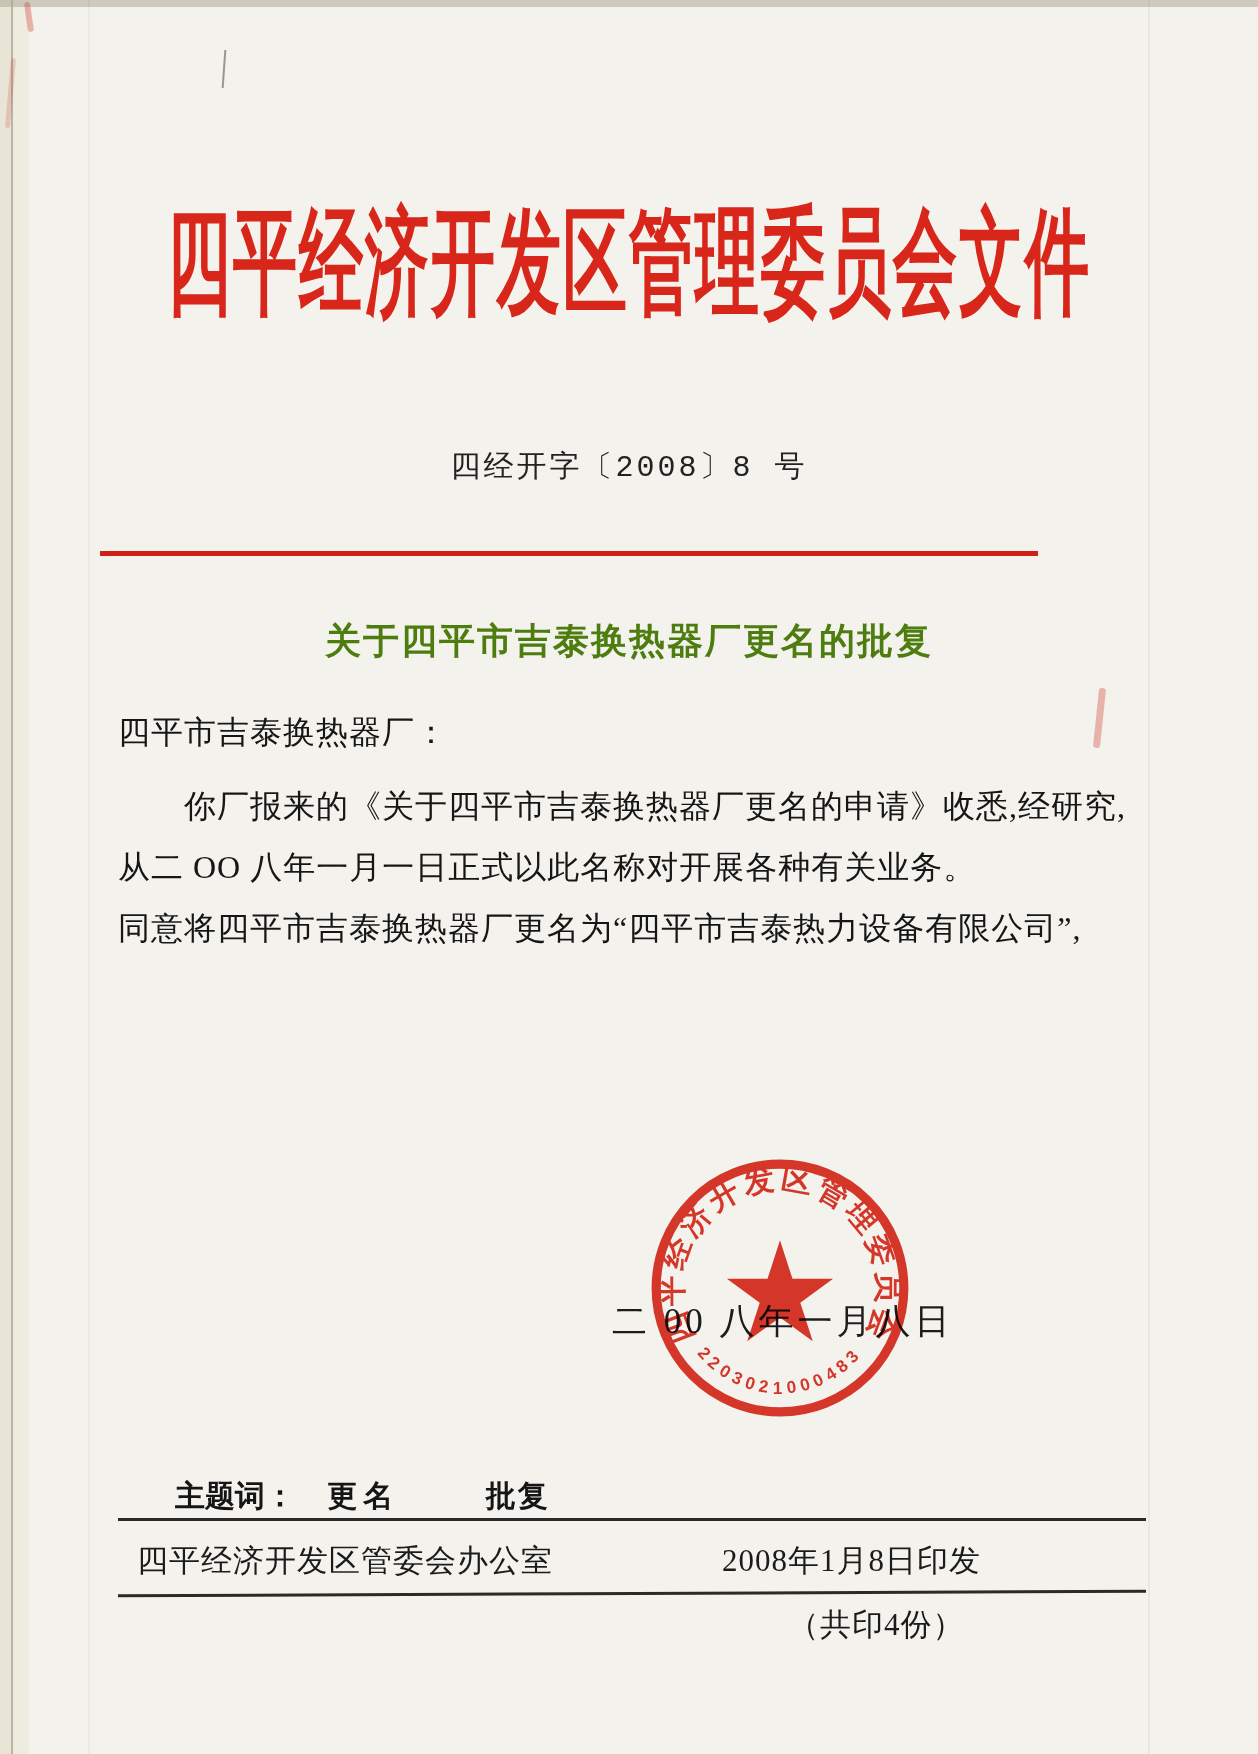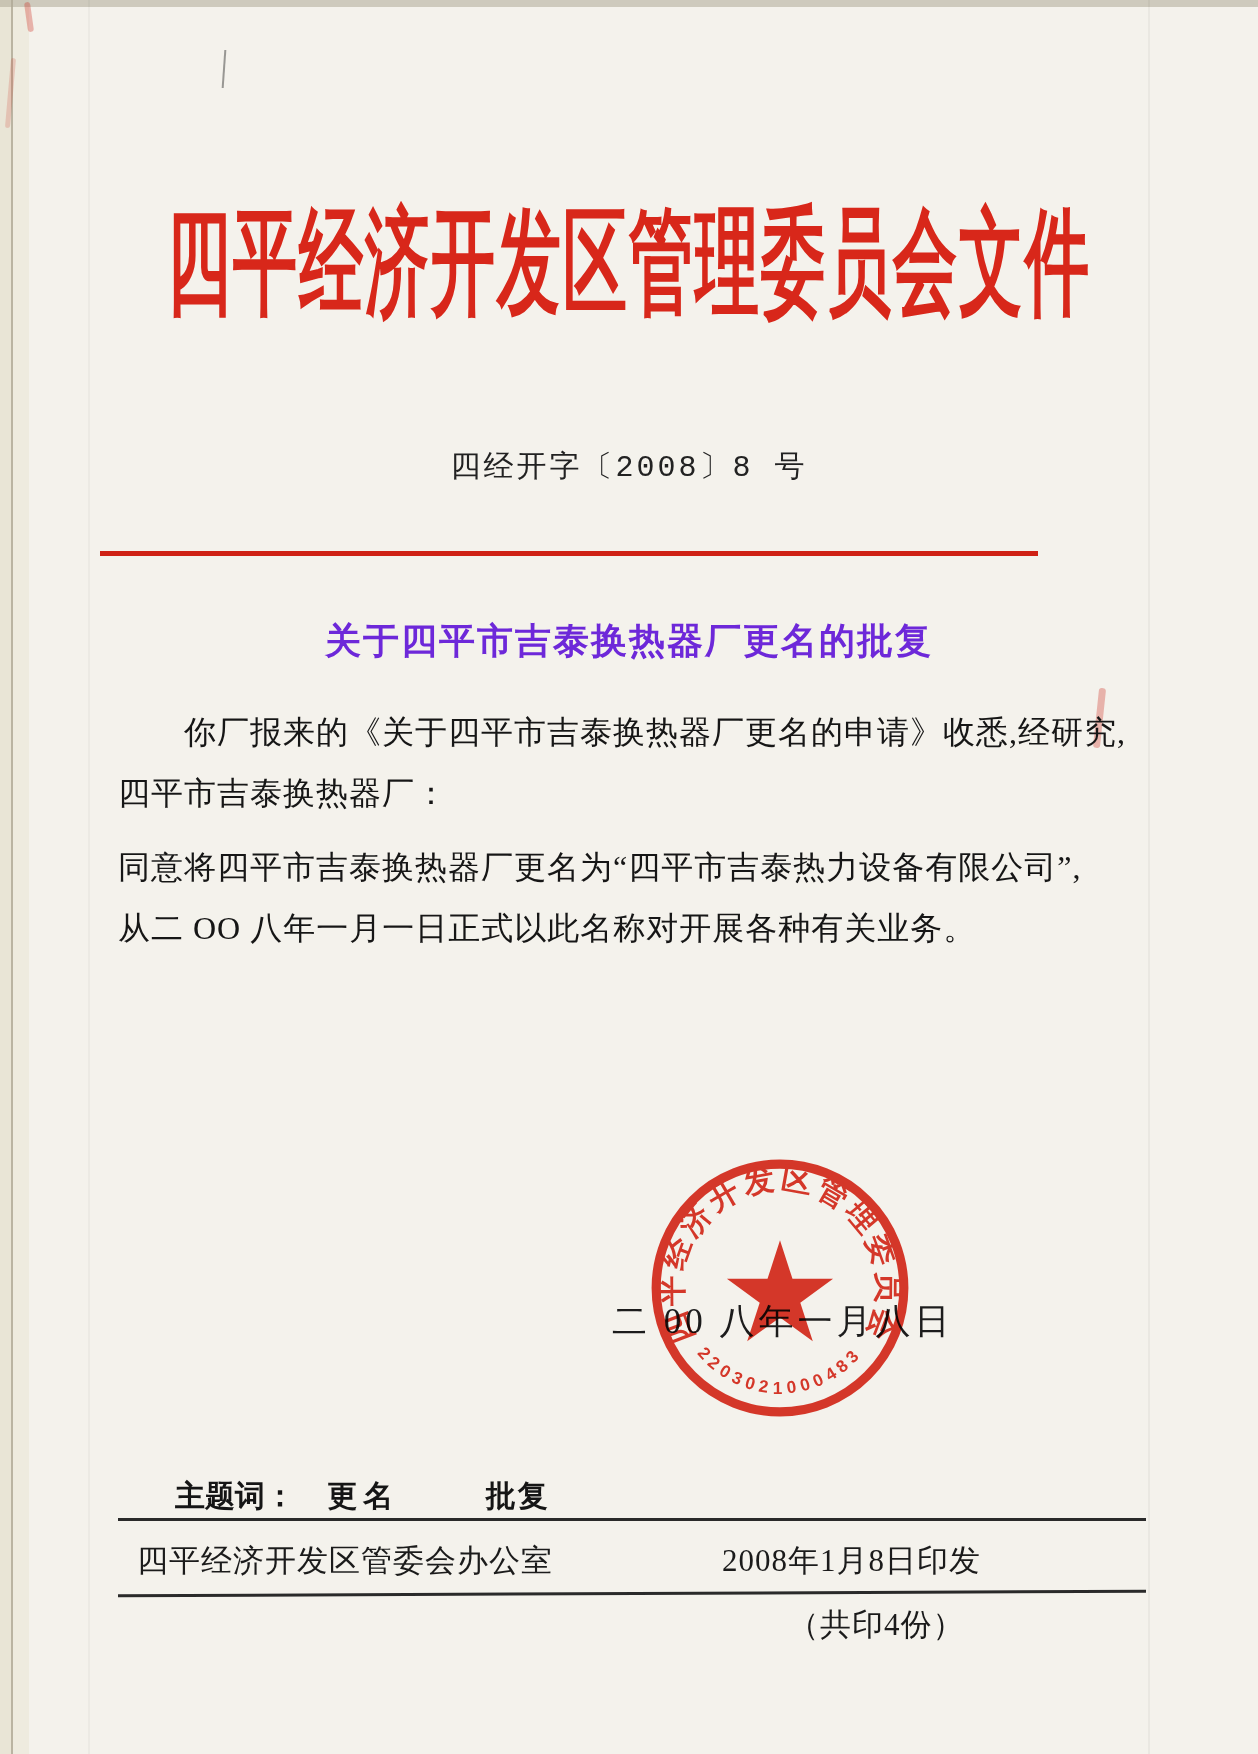--- a/index.html
+++ b/index.html
@@ -42,21 +42,21 @@
     position:absolute;top:446px;left:0;width:100%;
     text-align:center;
     font-size:30px;letter-spacing:3px;color:#222;font-family:Liberation Mono, monospace;
   }
   .red-rule{position:absolute;top:551px;left:100px;width:938px;height:5px;background:#cf2115;}
 
   .doc-title{
     position:absolute;top:617px;left:0;width:100%;
     text-align:center;
     font-family:Liberation Sans, sans-serif;
-    font-weight:bold;font-size:36px;letter-spacing:2px;color:#6d28d9;
+    font-weight:bold;font-size:36px;letter-spacing:2px;color:#4d7c0f;
   }
 
   .body-block{
     position:absolute;top:702px;left:118px;width:1026px;
     font-size:32px;line-height:61px;color:#161616;
     letter-spacing:1px;
   }
   .body-line{height:61px;white-space:nowrap;}
   .recipient{margin-bottom:13px;}
   .indent{text-indent:66px;}
@@ -113,24 +113,24 @@
 
   <div class="header-title" style="color:#d8271a">四平经济开发区管理委员会文件</div>
 
   <div class="doc-number">四经开字〔2008〕8 号</div>
 
   <div class="red-rule"></div>
 
   <div class="doc-title">关于四平市吉泰换热器厂更名的批复</div>
 
   <div class="body-block">
+    <div class="body-line recipient">四平市吉泰换热器厂：</div>
     <div class="body-line indent">你厂报来的《关于四平市吉泰换热器厂更名的申请》收悉,经研究,</div>
-    <div class="body-line recipient">四平市吉泰换热器厂：</div>
+    <div class="body-line">从二 OO 八年一月一日正式以此名称对开展各种有关业务。</div>
     <div class="body-line">同意将四平市吉泰换热器厂更名为“四平市吉泰热力设备有限公司”,</div>
-    <div class="body-line">从二 OO 八年一月一日正式以此名称对开展各种有关业务。</div>
   </div>
 
   <div class="issue-date">二 00 八年一月八日</div>
 
   <svg class="seal" viewBox="0 0 264 264">
     <circle cx="132" cy="132" r="122" fill="none" stroke="#dc2b1c" stroke-width="9"></circle>
     <path id="sealTopArc" d="M 52.6,187.7 A 97,97 0 1 1 211.4,187.7" fill="none"></path>
     <path id="sealBottomArc" d="M 54.7,201.6 A 104,104 0 0 0 209.3,201.6" fill="none"></path>
     <text font-family="Liberation Serif, DejaVu Serif, serif" font-size="30" font-weight="bold" fill="#dc2b1c" letter-spacing="4">
       <textPath href="#sealTopArc" startOffset="50%" text-anchor="middle">四平经济开发区管理委员会</textPath>

